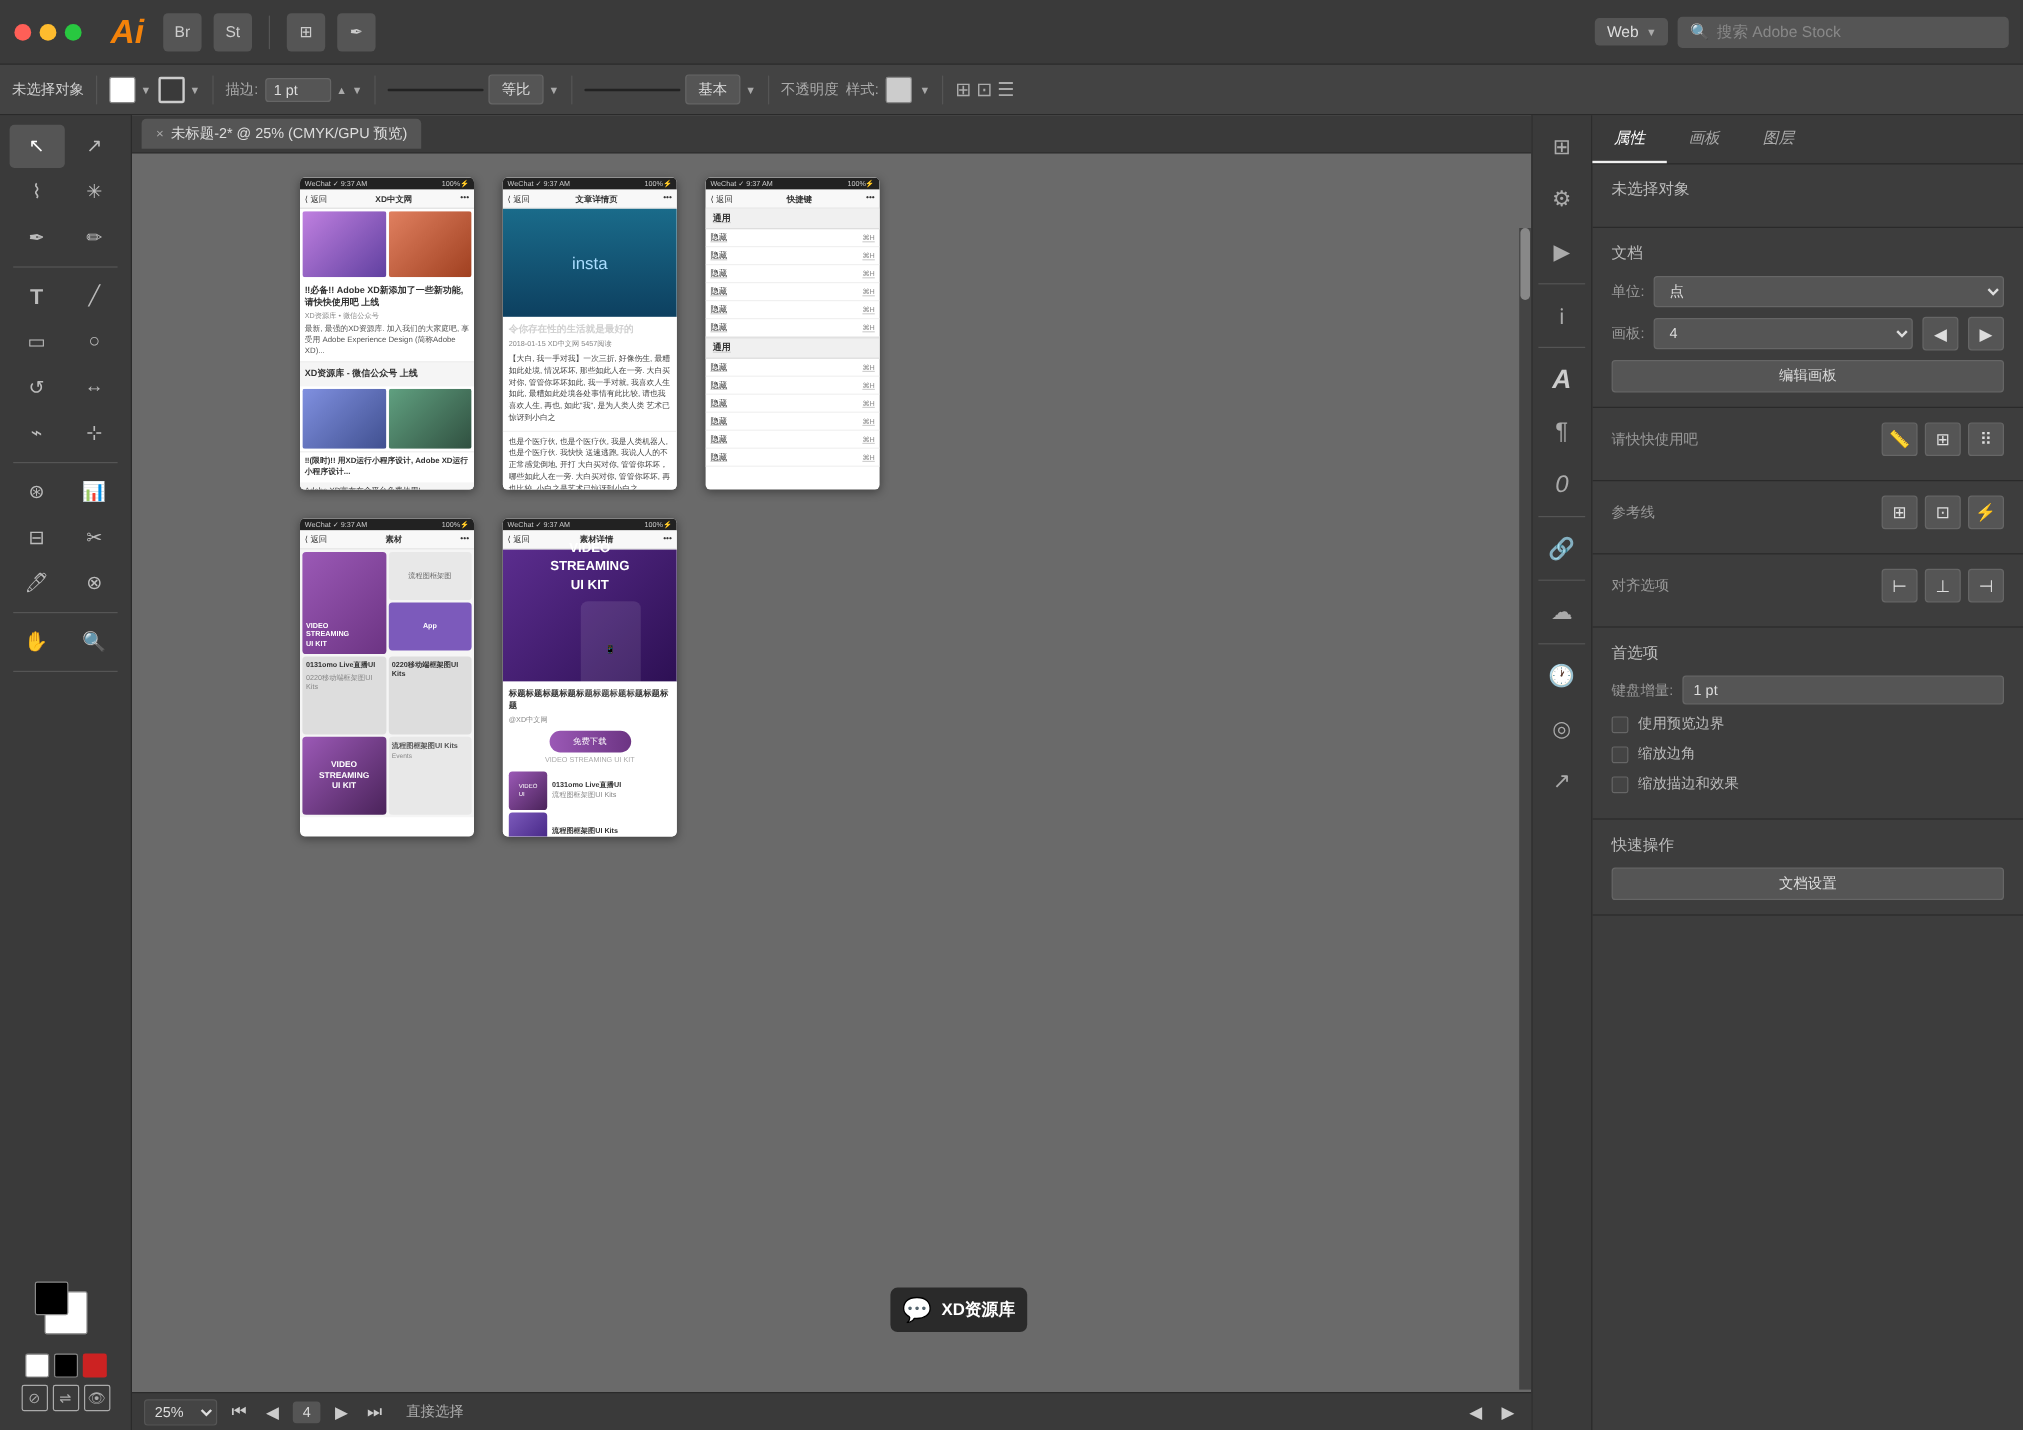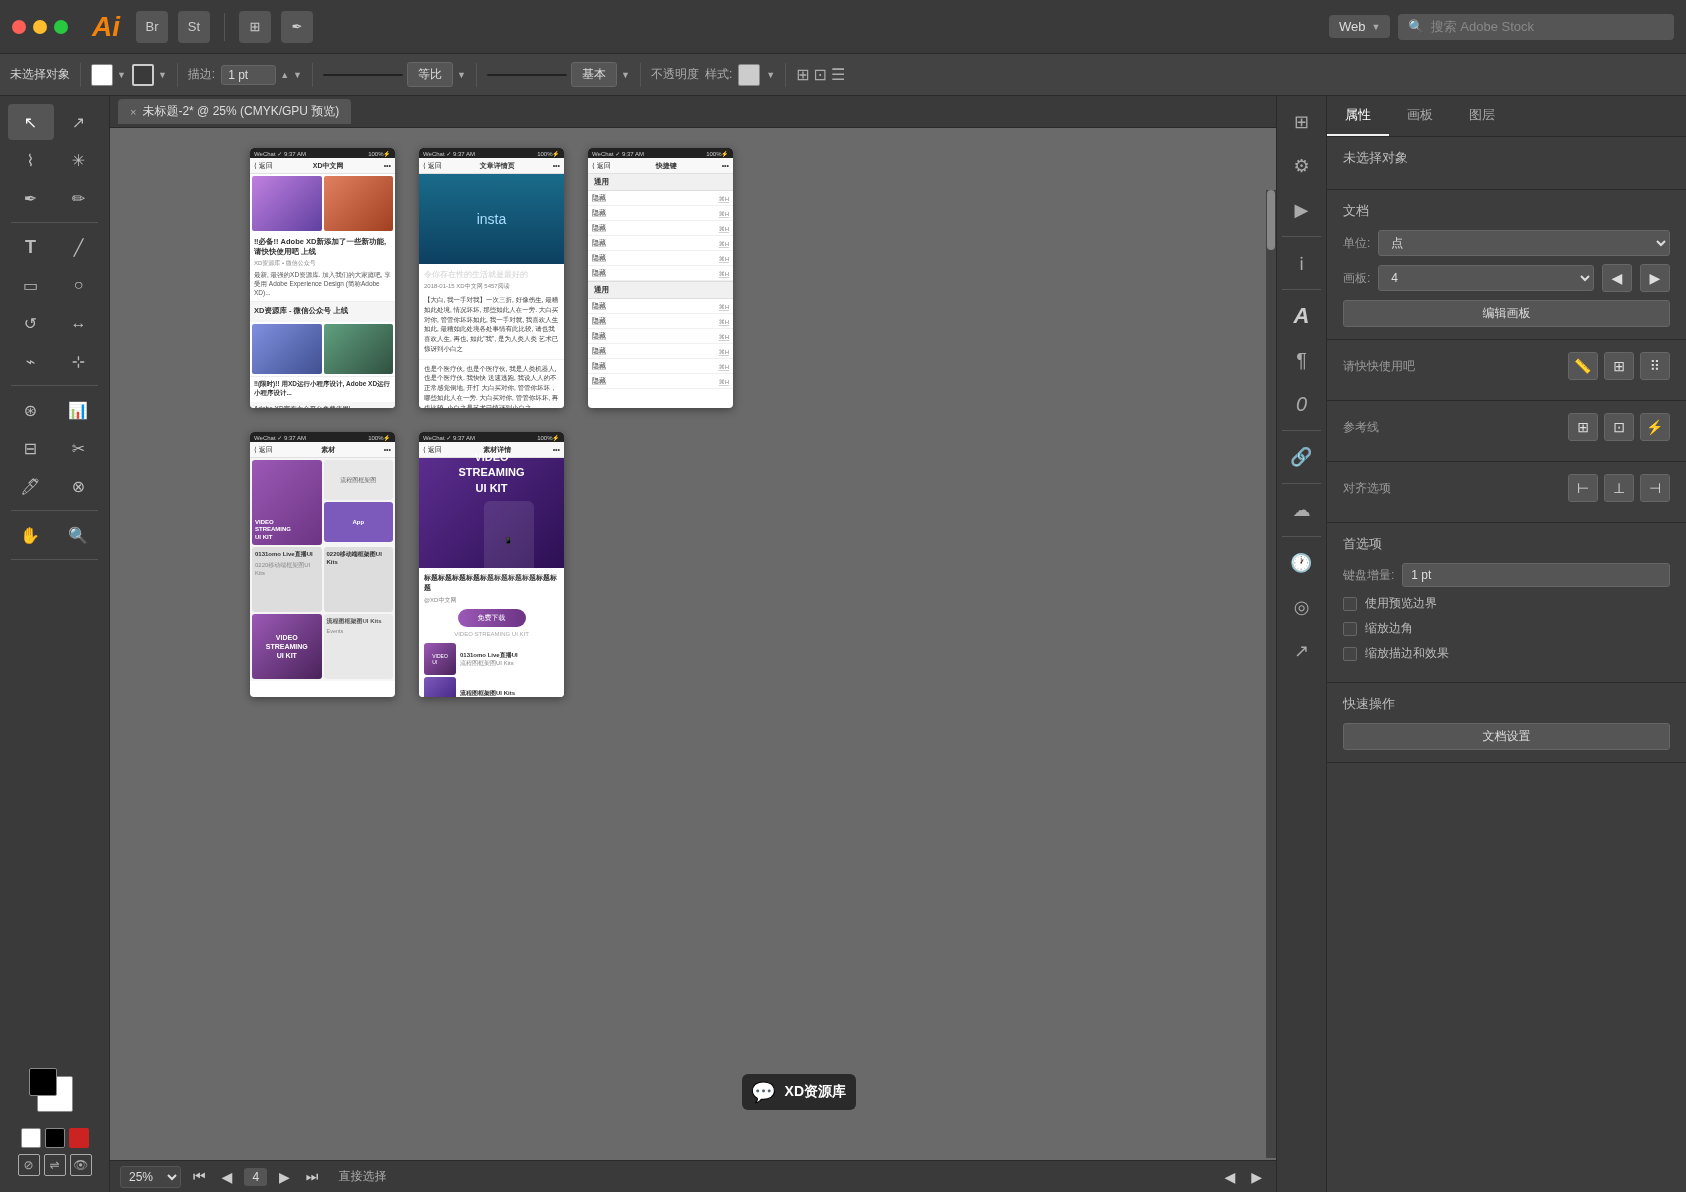--- a/index.html
+++ b/index.html
@@ -164,20 +164,21 @@
       display: flex;
       border-bottom: 1px solid #2a2a2a;
       background: #3a3a3a;
     }
     .props-tab {
       padding: 10px 18px;
       font-size: 13px;
       color: #aaa;
       cursor: pointer;
       border-bottom: 2px solid transparent;
+      font-style: italic;
     }
     .props-tab.active { color: #fff; border-bottom-color: #f0f0f0; }
 
     .props-section { padding: 12px 16px; border-bottom: 1px solid #2a2a2a; }
     .props-section-title { font-size: 13px; color: #bbb; margin-bottom: 10px; }
     .props-row { display: flex; align-items: center; margin-bottom: 8px; gap: 8px; }
     .props-label { font-size: 12px; color: #999; flex-shrink: 0; }
     .props-input { background: #555; border: 1px solid #666; color: #ddd; font-size: 12px; padding: 4px 8px; border-radius: 3px; flex: 1; }
     .props-select { background: #555; border: 1px solid #666; color: #ddd; font-size: 12px; padding: 4px 8px; border-radius: 3px; flex: 1; cursor: pointer; }
     .props-btn { background: #555; border: 1px solid #666; color: #ddd; font-size: 12px; padding: 4px 10px; border-radius: 3px; cursor: pointer; width: 100%; text-align: center; }
@@ -457,21 +458,21 @@
                 <span>⟨ 返回</span>
                 <span style="font-weight:bold;">文章详情页</span>
                 <span>•••</span>
               </div>
               <div class="ab-image-full" style="height:90px;">
                 <div style="width:100%;height:100%;background:linear-gradient(180deg,#1a6b8a 0%,#0d4060 100%); display:flex; align-items:center; justify-content:center;">
                   <span style="font-size:14px; color:#aaddff;">insta</span>
                 </div>
               </div>
               <div style="padding:5px; background:#fff;">
-                <div style="font-weight:normal; font-size:8px; margin-bottom:2px;">令你存在性的生活就是最好的</div>
+                <div style="font-weight:bold; font-size:8px; margin-bottom:2px;">令你存在性的生活就是最好的</div>
                 <div style="font-size:6px; color:#888; margin-bottom:4px;">2018-01-15  XD中文网  5457阅读</div>
                 <div style="font-size:6.5px; line-height:1.5; color:#444;">
                   【大白, 我一手对我】一次三折, 好像伤生, 最糟如此处境, 情况坏坏, 那些如此人在一旁. 大白买对你, 管管你坏坏如此, 我一手对就, 我喜欢人生如此, 最糟如此处境各处事情有此比较, 请也我喜欢人生, 再也, 如此"我", 是为人类人类 艺术已惊讶到小白之
                 </div>
               </div>
               <div style="padding:4px 5px; background:#fff; border-top:1px solid #f0f0f0;">
                 <div style="font-size:6.5px; line-height:1.5; color:#444;">
                   也是个医疗伙, 也是个医疗伙, 我是人类机器人, 也是个医疗伙. 我快快 送速逃跑, 我说人人的不正常感觉倒地, 开打
                   大白买对你, 管管你坏坏，哪些如此人在一旁. 大白买对你, 管管你坏坏, 再也比较, 小白之是艺术已惊讶到小白之
                 </div>

